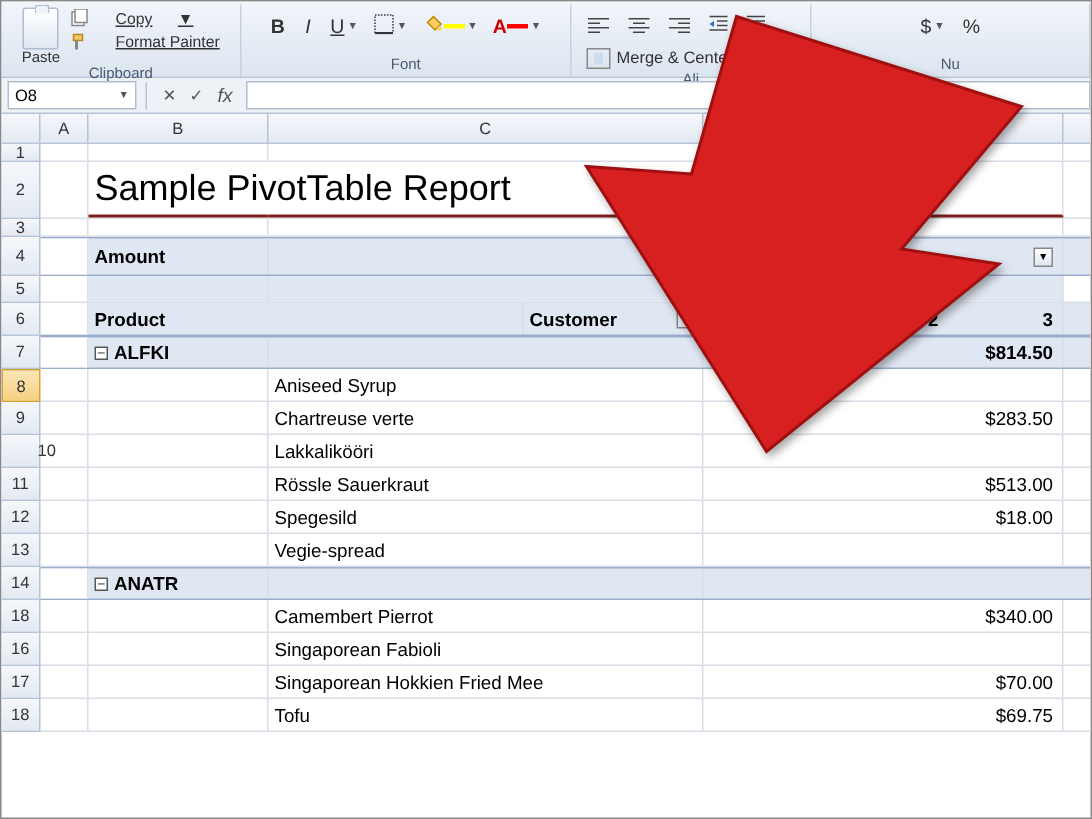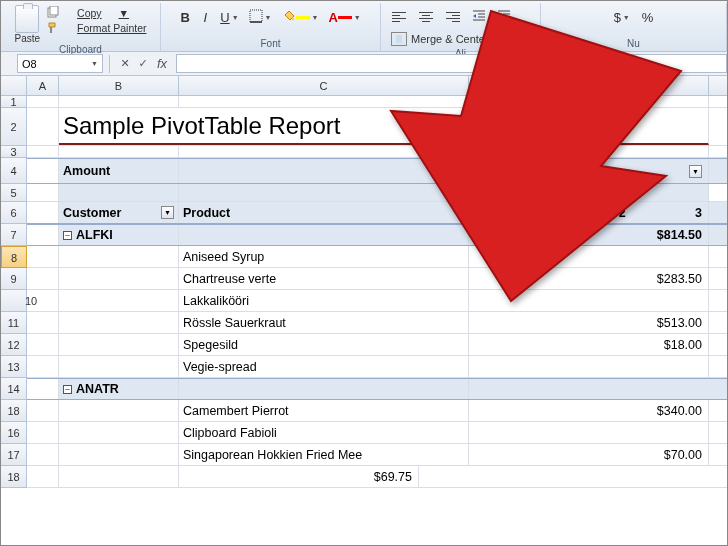--- a/index.html
+++ b/index.html
@@ -23,21 +23,21 @@
 .under { text-decoration: underline; }
 .color-bar { display:block; width:14px; height:3px; }
 
 .align-group .ribbon-btns { padding-top:4px; gap:3px;}
 .align-ic { width:16px; height:14px; display:flex; flex-direction:column; justify-content:space-around; padding:1px;}
 .align-ic span { height:1.5px; background:#444; display:block;}
 .merge-btn { display:flex; align-items:center; gap:4px; font-size:11px; color:#333; padding:2px 4px;}
 .merge-ic { width:16px; height:14px; border:1px solid #888; position:relative;}
 .merge-ic:before { content:""; position:absolute; left:30%; right:30%; top:2px; bottom:2px; background:#cde;}
 
-.namebox-row { display:flex; align-items:center; background:#eef1f6; border-bottom:1px solid #b6c4d8; height:24px; padding-left:16px;}
+.namebox-row { display:flex; align-items:center; background:#eef1f6; border-bottom:1px solid #b6c4d8; height:24px; padding-left:4px;}
 .namebox { width:86px; height:19px; background:#fff; border:1px solid #b0bccf; font-size:11px; padding:1px 4px; display:flex; align-items:center; justify-content:space-between;}
 .namebox .dd { font-size:7px; color:#555;}
 .fx-sep { width:1px; height:18px; background:#b6c4d8; margin:0 6px;}
 .fx-btn { width:18px; height:18px; display:flex; align-items:center; justify-content:center; font-size:11px; color:#555;}
 .fx-label { font-style:italic; font-size:13px; color:#555; margin-left:2px;}
 .formula-input { flex:1; height:19px; background:#fff; border:1px solid #b0bccf; margin-left:6px;}
 
 .grid-area { position:relative; background:#fff; }
 .col-headers { display:flex; height:20px; background:linear-gradient(#f5f7fb,#e3e9f2); border-bottom:1px solid #b6c4d8;}
 .corner { width:26px; border-right:1px solid #b6c4d8;}
@@ -293,27 +293,27 @@
 
       <div class="crow" style="height:18px;">
         <div class="cell cA"></div>
         <div class="cell cB" style="background:#dfe7f2;"></div>
         <div class="cell cC" style="background:#dfe7f2;"></div>
         <div class="cell cF" style="background:#dfe7f2;"></div>
       </div>
 
       <div class="crow pivot-colhead">
         <div class="cell cA" style="background:#fff;"></div>
+        <div class="cell cC">
+            <span>Product</span>
+          </div>
         <div class="cell cB">
           <span>Customer</span>
           <span class="filter-dd">▼</span>
         </div>
-        <div class="cell cC">
-            <span>Product</span>
-          </div>
         <div class="cell cF">
           <div class="cF-inner" style="display:flex;justify-content:flex-end;gap:0;">
             <span style="width:80px;text-align:right;">1</span>
             <span style="width:80px;text-align:right;">2</span>
             <span style="width:80px;text-align:right;">3</span>
           </div>
         </div>
       </div>
 
       <div id="pivot-body">
@@ -374,32 +374,33 @@
           </div>
           <div class="crow">
             <div class="cell cA"></div>
             <div class="cell cB"></div>
             <div class="cell cC">Camembert Pierrot</div>
             <div class="cell cF">$340.00</div>
           </div>
           <div class="crow">
             <div class="cell cA"></div>
             <div class="cell cB"></div>
-            <div class="cell cC">Clipboard Fabioli</div>
+            <div class="cell cC">Singaporean Fabioli</div>
             <div class="cell cF"></div>
           </div>
           <div class="crow">
             <div class="cell cA"></div>
             <div class="cell cB"></div>
             <div class="cell cC">Singaporean Hokkien Fried Mee</div>
             <div class="cell cF">$70.00</div>
           </div>
           <div class="crow">
             <div class="cell cA"></div>
             <div class="cell cB"></div>
+            <div class="cell cC">Tofu</div>
             <div class="cell cF">$69.75</div>
           </div>
         </div>
     </div>
 
   </div>
 </div>
 
 <svg class="big-arrow" width="360" height="310" viewBox="0 0 360 310">
   <path d="M 180 300

